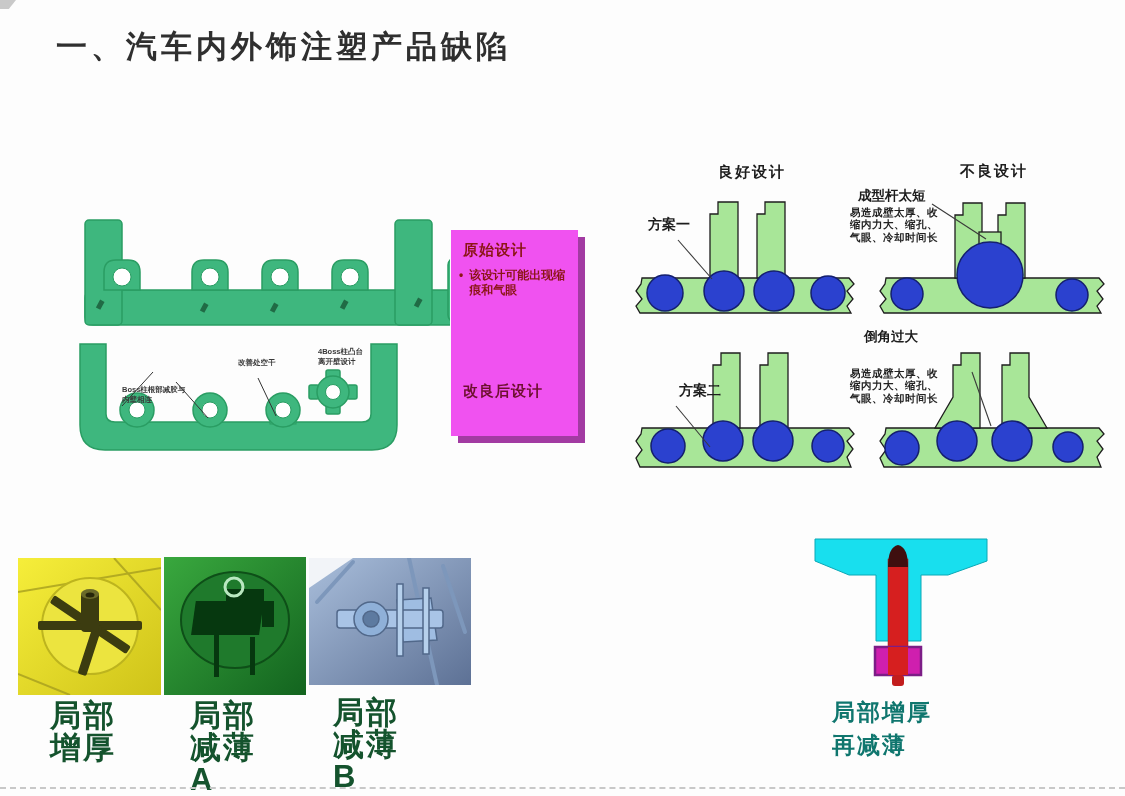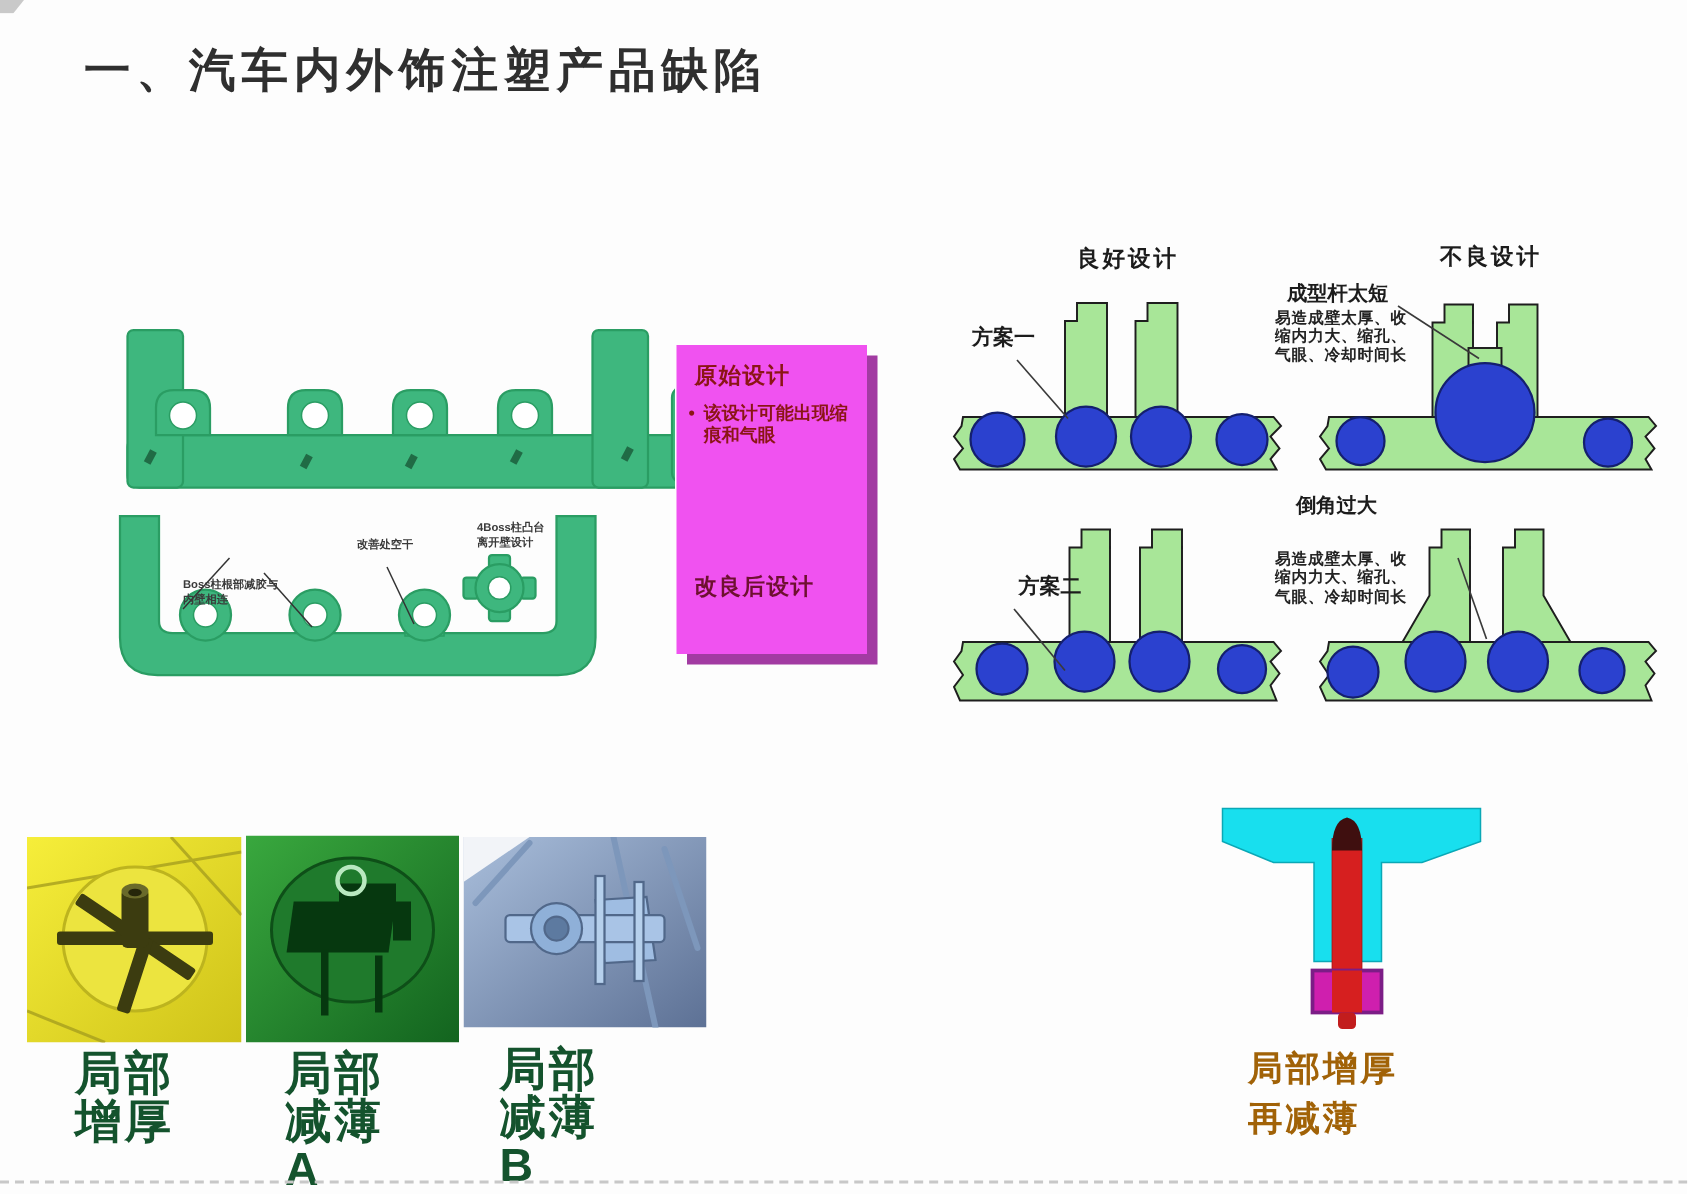--- a/index.html
+++ b/index.html
@@ -38,21 +38,21 @@
   .mini-anno{font-size:7.5px;line-height:1.3;color:#3a3a3a;filter:blur(.45px);font-weight:600;}
   #anno1{left:122px;top:351px;margin-top:34px;}
   #anno2{left:238px;top:358px;}
   #anno3{left:318px;top:347px;}
 
   
   .photo-label{font-size:31px;line-height:32px;font-weight:700;color:#14532d;letter-spacing:2px;}
   #photo-label-1{left:50px;top:700px;}
   #photo-label-2{left:190px;top:700px;}
   #photo-label-3{left:333px;top:697px;}
-  #t-label{left:832px;top:696px;font-size:23px;line-height:33px;font-weight:600;color:#a16207;letter-spacing:2px;}
+  #t-label{left:832px;top:696px;font-size:23px;line-height:33px;font-weight:600;color:#0f766e;letter-spacing:2px;}
 
   #bottom-dashed-line{left:0;top:787px;width:1125px;border-top:2px dashed #c8c8c8;}
   svg{display:block;}
 </style>
 </head>
 <body>
 
 <div id="slide">
   <div id="corner-smudge" class="abs"></div>
 

